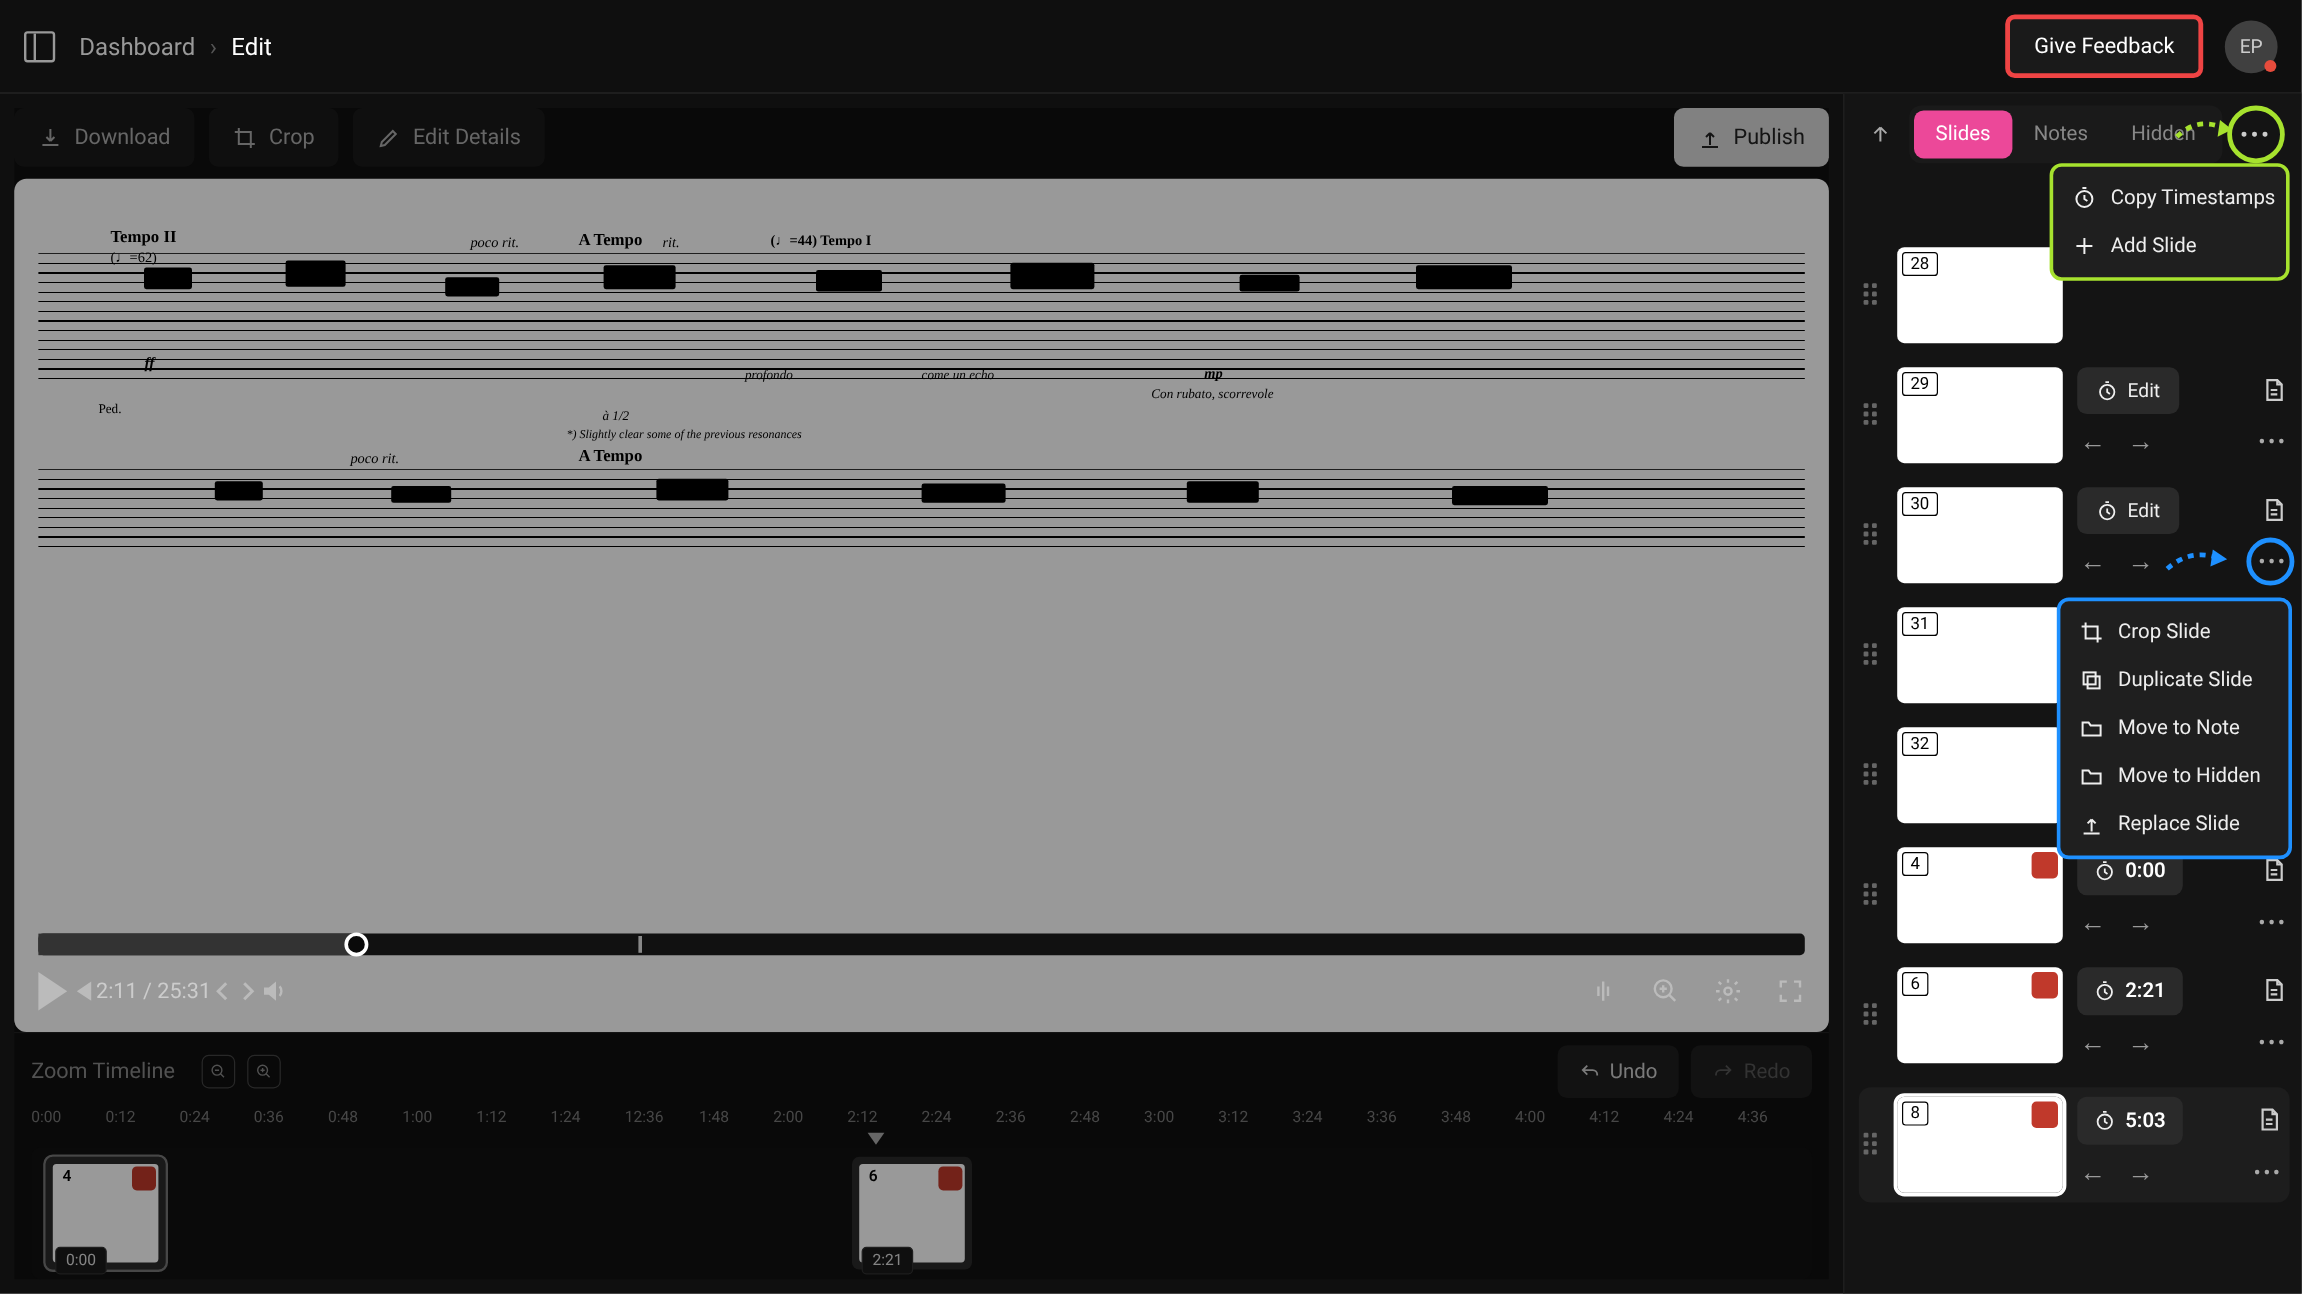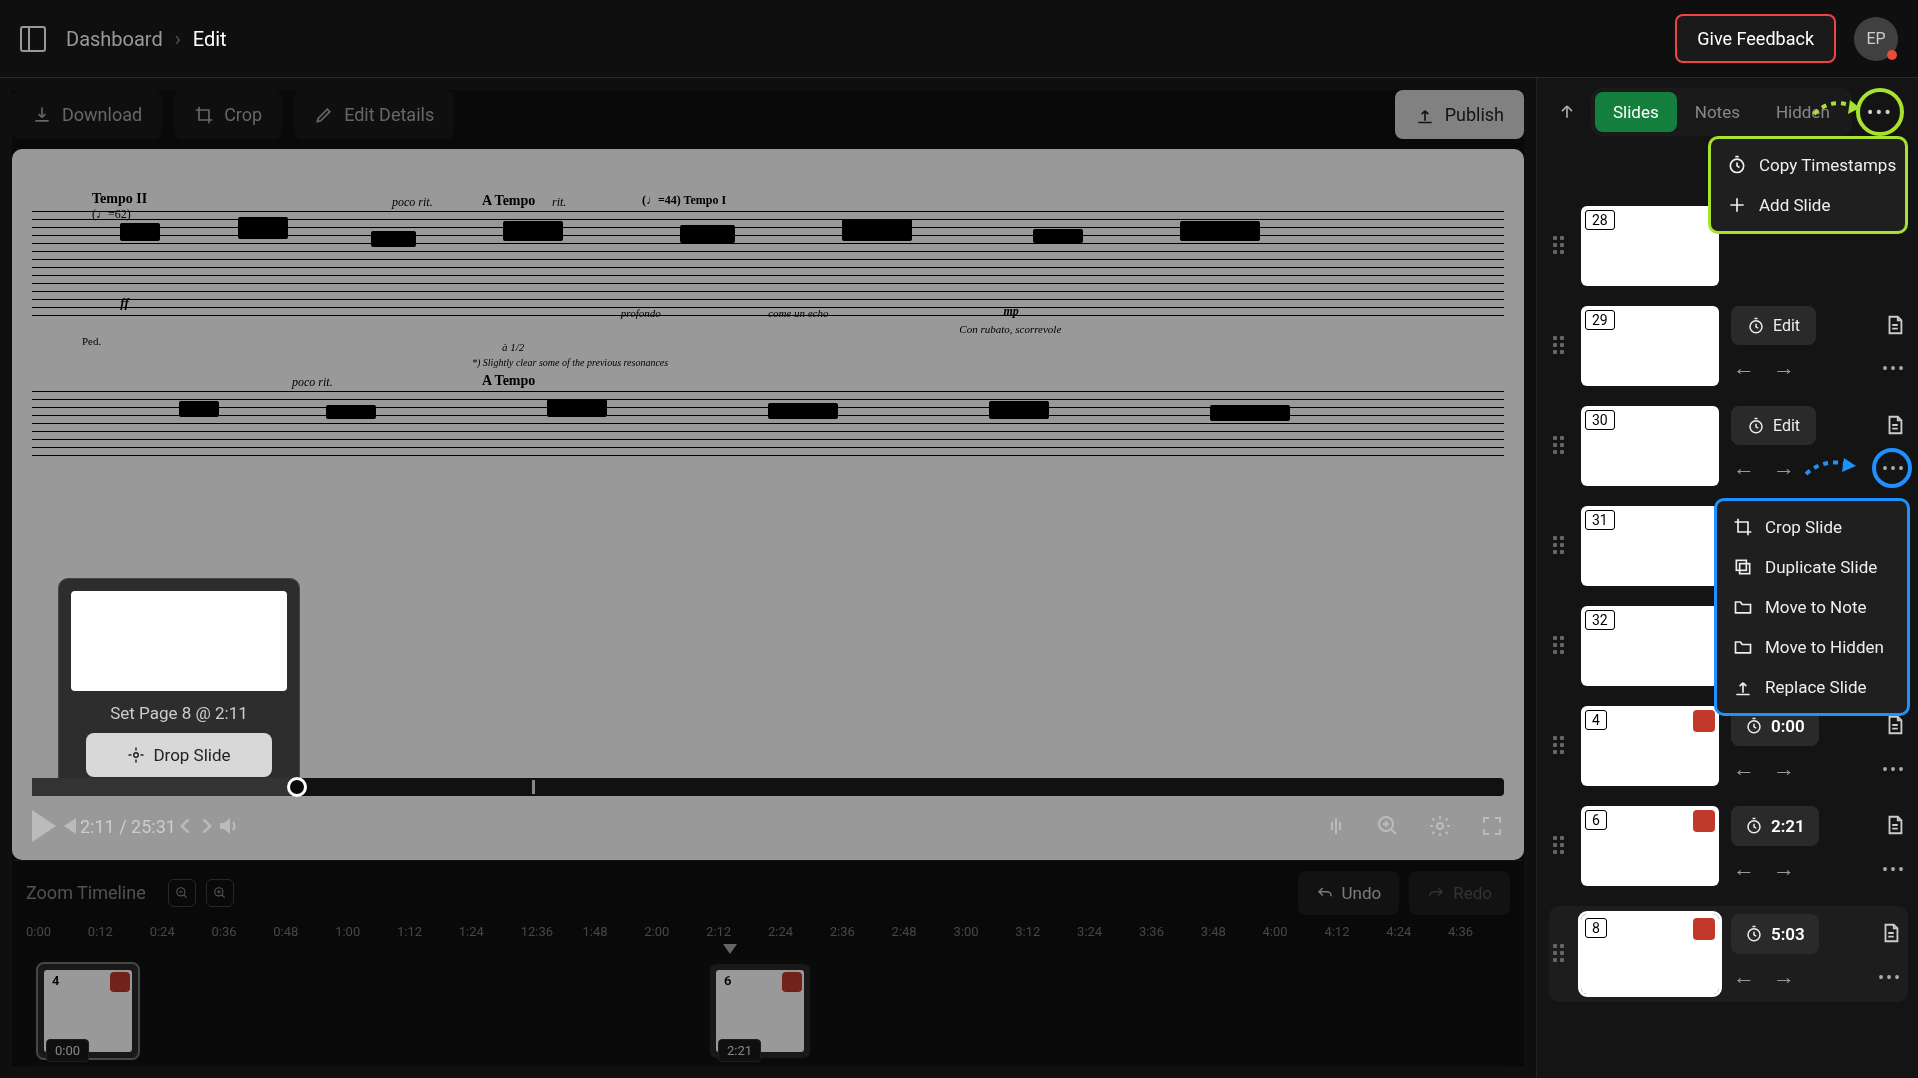--- a/index.html
+++ b/index.html
@@ -7,21 +7,21 @@
 
 
 .header { height: 78px; display: flex; align-items: center; padding: 0 20px; border-bottom: 1px solid #2a2a2a; }
 .header-left { display: flex; align-items: center; gap: 20px; }
 .sidebar-toggle { width: 26px; height: 26px; border: 2px solid #999; border-radius: 3px; position: relative; cursor: pointer; }
 .sidebar-toggle::before { content: ''; position: absolute; left: 6px; top: 0; bottom: 0; width: 2px; background: #999; }
 .breadcrumb { display: flex; align-items: center; gap: 12px; font-size: 20px; color: #999; }
 .breadcrumb .current { color: #fff; }
 .breadcrumb .sep { color: #555; }
 .header-right { margin-left: auto; display: flex; align-items: center; gap: 18px; }
-.feedback-btn { background: #1a1a1a; border: 2px solid #ef4444; color: #fff; padding: 12px 20px; border-radius: 8px; font-size: 18px; cursor: pointer; }
+.feedback-btn { background: #1a1a1a; border: 4px solid #ef4444; color: #fff; padding: 12px 20px; border-radius: 8px; font-size: 18px; cursor: pointer; }
 .avatar { width: 44px; height: 44px; border-radius: 50%; background: #404040; display: flex; align-items: center; justify-content: center; font-size: 16px; color: #ccc; position: relative; }
 .avatar::after { content: ''; position: absolute; bottom: 1px; right: 1px; width: 10px; height: 10px; background: #e74c3c; border-radius: 50%; }
 
 
 .main { display: flex; height: calc(100% - 78px); }
 .content { flex: 1; padding: 12px; display: flex; flex-direction: column; position: relative; }
 .content-dim { position: absolute; inset: 12px; background: rgba(0,0,0,0.4); z-index: 1; pointer-events: none; }
 
 
 .toolbar { display: flex; gap: 12px; align-items: center; margin-bottom: 10px; }
@@ -73,21 +73,21 @@
 .tl-clip .pnum { position: absolute; top: 8px; left: 8px; background: #fff; color: #000; font-size: 13px; padding: 1px 6px; border-radius: 3px; font-weight: 600; }
 .tl-clip .rev { position: absolute; top: 8px; right: 8px; width: 20px; height: 20px; background: #c0392b; border-radius: 4px; }
 .tl-clip .ts { position: absolute; bottom: -4px; left: 8px; background: #1a1a1a; color: #ddd; font-size: 13px; padding: 3px 8px; border-radius: 4px; border: 1px solid #333; }
 
 
 .right-panel { width: 382px; border-left: 1px solid #222; background: #141414; padding: 10px 10px 10px 16px; overflow-y: auto; }
 .rp-head { display: flex; align-items: center; gap: 10px; margin-bottom: 14px; position: relative; }
 .up-btn { width: 28px; height: 28px; display: flex; align-items: center; justify-content: center; color: #aaa; cursor: pointer; }
 .tabs { display: flex; background: #1a1a1a; border-radius: 10px; padding: 4px; }
 .tab { padding: 10px 18px; border-radius: 8px; font-size: 17px; color: #888; cursor: pointer; }
-.tab.active { background: #15803d; color: #fff; }
+.tab.active { background: #ec4899; color: #fff; }
 .more-btn { width: 36px; height: 36px; border-radius: 50%; display: flex; align-items: center; justify-content: center; cursor: pointer; color: #ccc; font-size: 20px; letter-spacing: 2px; }
 
 
 .hl-green { border: 3px solid #a6e22e; border-radius: 10px; position: relative; }
 .hl-green-circle { position: absolute; border: 4px solid #a6e22e; border-radius: 50%; }
 .hl-blue { border: 3px solid #1e90ff; border-radius: 10px; }
 .hl-blue-circle { border: 4px solid #1e90ff; border-radius: 50%; }
 
 
 .dd { background: #1f1f1f; border-radius: 10px; padding: 6px 0; position: absolute; z-index: 10; }
@@ -210,33 +210,20 @@
             <div class="note-blob" style="left:10%;top:10px;width:40px;height:16px;"></div>
             <div class="note-blob" style="left:20%;top:14px;width:50px;height:14px;"></div>
             <div class="note-blob" style="left:35%;top:8px;width:60px;height:18px;"></div>
             <div class="note-blob" style="left:50%;top:12px;width:70px;height:16px;"></div>
             <div class="note-blob" style="left:65%;top:10px;width:60px;height:18px;"></div>
             <div class="note-blob" style="left:80%;top:14px;width:80px;height:16px;"></div>
           </div>
         </div>
       </div>
 
-      <div class="floating-panel">
-        <div class="floating-thumb"></div>
-        <div class="floating-title">Set Page 8 @ 2:11</div>
-        <button class="drop-btn">
-          <span>
-              <svg width="18" height="18" viewBox="0 0 24 24" fill="none" stroke="#222" stroke-width="2">
-                <circle cx="12" cy="12" r="3"></circle>
-                <path d="M12 2v4M12 18v4M2 12h4M18 12h4"></path>
-              </svg>
-            </span>
-          <span>Drop Slide</span>
-        </button>
-      </div>
 
       <div class="player-or">
         <div class="scrubber">
           <div class="scrub-fill"></div>
           <div class="scrub-tick" style="left:34%;"></div>
           <div class="scrub-handle"></div>
         </div>
         <div class="player-controls">
           <div class="play-btn"></div>
           <span>

